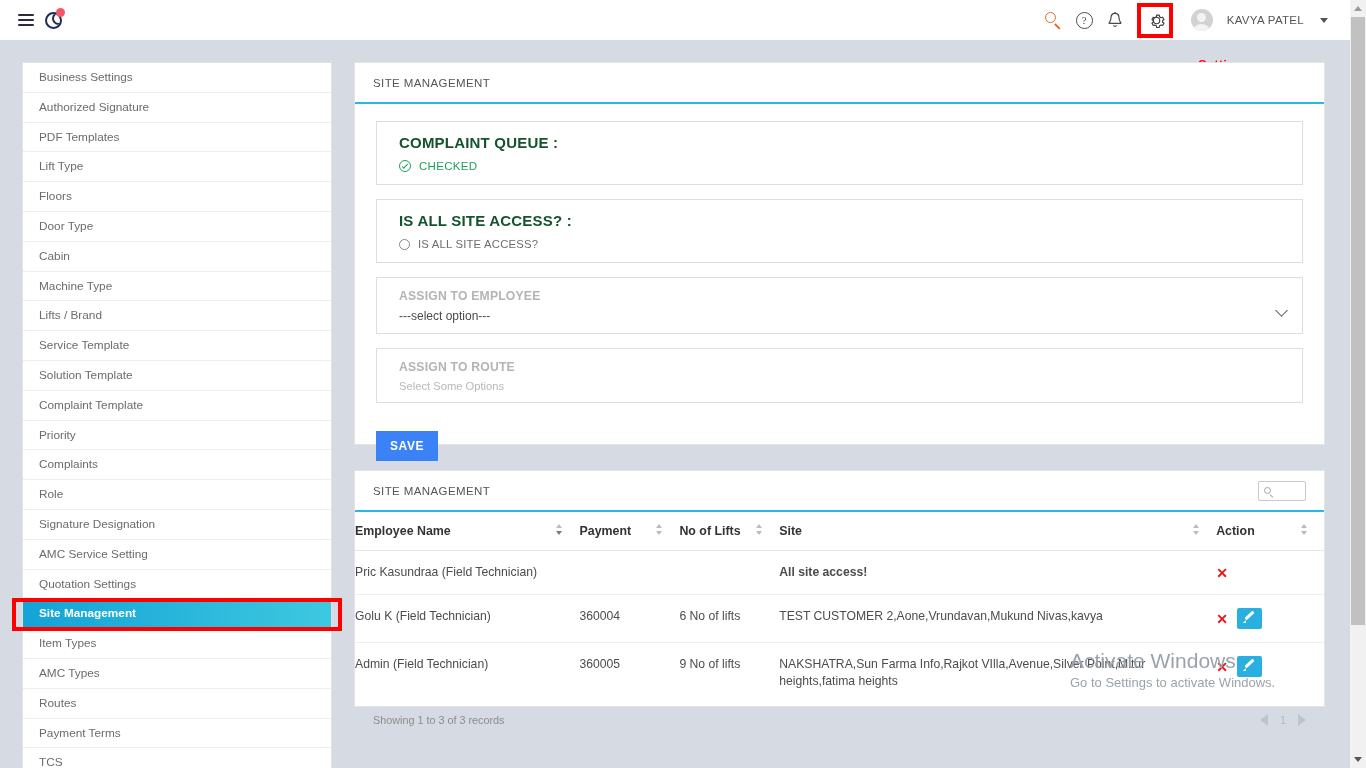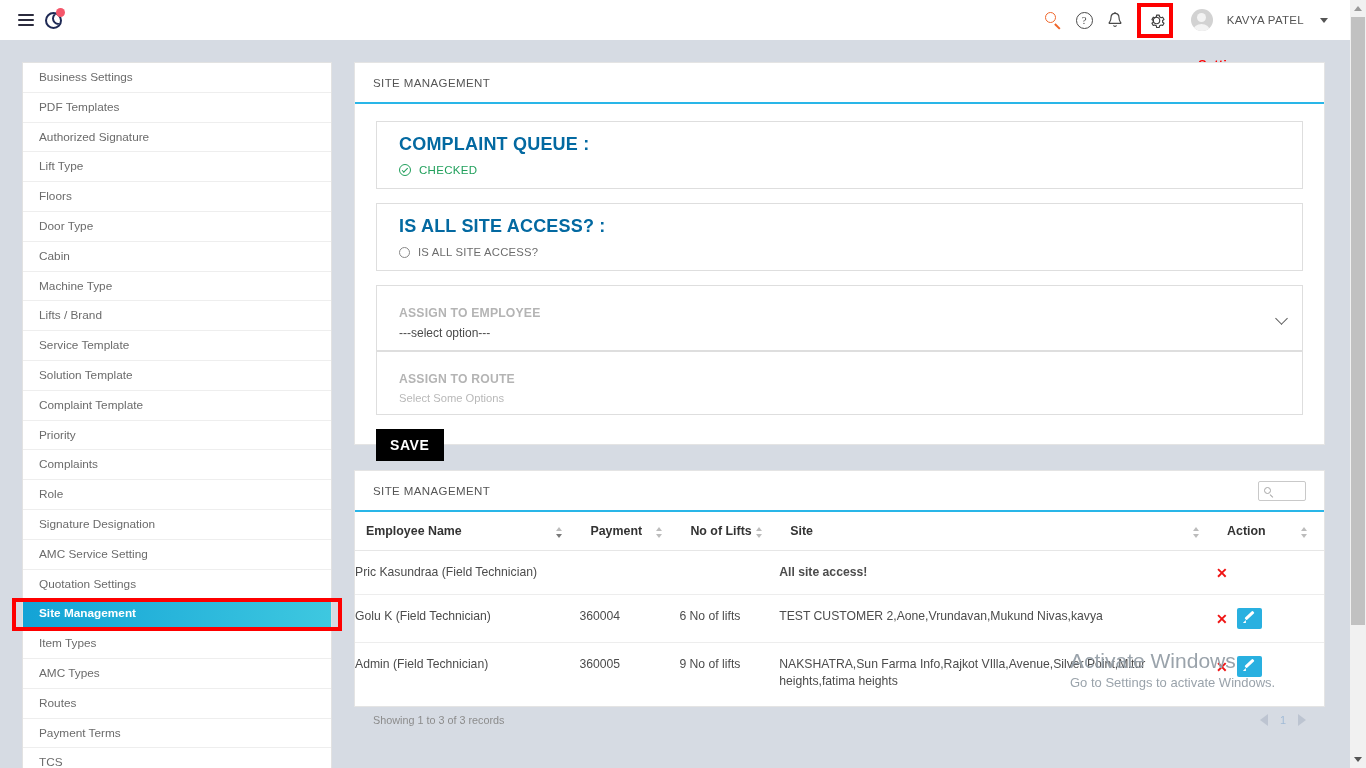--- a/index.html
+++ b/index.html
@@ -168,21 +168,21 @@
 
   #panel-form { left: 354px; top: 62px; width: 971px; height: 383px; }
   .form-body { padding: 17px 21px 0 21px; }
 
   .fieldbox {
     border: 1px solid #dedede;
     padding: 12px 0 12px 22px;
     margin-bottom: 14px;
   }
   .fieldbox .flabel {
-    font-size: 18px; font-weight: bold; color: #0369a1;
+    font-size: 15px; font-weight: bold; color: #14532d;
     letter-spacing: .2px; margin-bottom: 9px;
   }
   .opt-row { display: flex; align-items: center; gap: 8px; }
   .check-circle {
     width: 12px; height: 12px; border-radius: 50%;
     border: 1.4px solid #21a05c; position: relative;
   }
   .check-circle:before {
     content: ""; position: absolute; left: 2.3px; top: 3.3px;
     width: 5px; height: 2.4px; border-left: 1.4px solid #21a05c;
@@ -190,41 +190,42 @@
   }
   .opt-checked { font-size: 11.5px; color: #21a05c; letter-spacing: .3px; }
   .radio-circle {
     width: 11px; height: 11px; border-radius: 50%;
     border: 1.5px solid #888; background: #fff;
   }
   .opt-plain { font-size: 11.3px; color: #6d6d6d; letter-spacing: .2px; }
 
   .selectbox {
     border: 1px solid #dedede;
-    padding: 20px 0 10px 22px;
+    padding: 11px 0 10px 22px;
+    margin-bottom: 14px;
     position: relative;
   }
   .selectbox .slabel {
     font-size: 12.2px; font-weight: bold; color: #b4b4b4;
     letter-spacing: .2px; margin-bottom: 6px;
   }
   .selectbox .svalue { font-size: 12px; color: #4a4a4a; }
   .selectbox .sphold { font-size: 11.2px; color: #b8b8b8; }
   .chev {
     position: absolute; right: 16px; top: 28px;
     width: 9px; height: 9px;
     border-right: 1.6px solid #5a5a5a; border-bottom: 1.6px solid #5a5a5a;
     transform: rotate(45deg);
   }
 
   .save-btn {
     margin-top: 14px; margin-bottom: 18px;
     display: inline-block;
-    background: #000000; color: #fff;
-    font-size: 14px; font-weight: bold; letter-spacing: .6px;
+    background: #3b82f6; color: #fff;
+    font-size: 12px; font-weight: bold; letter-spacing: .6px;
     padding: 8px 14px; border: none; cursor: pointer;
   }
 
   
   #panel-table { left: 354px; top: 470px; width: 971px; height: 237px; }
   .tsearch {
     margin-left: auto; width: 48px; height: 20px;
     border: 1px solid #c9c9c9; border-radius: 2px;
     position: relative; background: #fff;
   }
@@ -237,21 +238,21 @@
     background: #a6a6a6; transform: rotate(45deg); transform-origin: left center;
   }
 
   table.dt { width: 100%; border-collapse: collapse; }
   table.dt thead th {
     font-size: 12.4px; font-weight: bold; color: #333;
     text-align: left; padding: 12px 0 12px 0;
     border-bottom: 1px solid #e6e6e6;
     vertical-align: middle;
   }
-  .th-inner { display: flex; align-items: flex-end; margin-left: 11px; }
+  .th-inner { display: flex; align-items: flex-start; }
   .sort-ico {
     margin-left: auto; margin-right: 14px;
     width: 9px; height: 11px; position: relative; opacity: .65;
     flex: 0 0 auto;
   }
   .sort-ico i {
     position: absolute; width: 0; height: 0;
     border-left: 3px solid transparent; border-right: 3px solid transparent;
   }
   .sort-ico i.up { top: 0; left: 0; border-bottom: 4px solid #999; }
@@ -359,22 +360,22 @@
       <i></i>
     </div>
   <div class="scroll-thumb"></div>
   <div class="scroll-down">
       <i></i>
     </div>
 </div>
 
 <div class="sidebar" id="sidebar">
     <div class="side-item">Business Settings</div>
+    <div class="side-item">Authorized Signature</div>
     <div class="side-item">PDF Templates</div>
-    <div class="side-item">Authorized Signature</div>
     <div class="side-item">Lift Type</div>
     <div class="side-item">Floors</div>
     <div class="side-item">Door Type</div>
     <div class="side-item">Cabin</div>
     <div class="side-item">Machine Type</div>
     <div class="side-item">Lifts / Brand</div>
     <div class="side-item">Service Template</div>
     <div class="side-item">Solution Template</div>
     <div class="side-item">Complaint Template</div>
     <div class="side-item">Priority</div>

